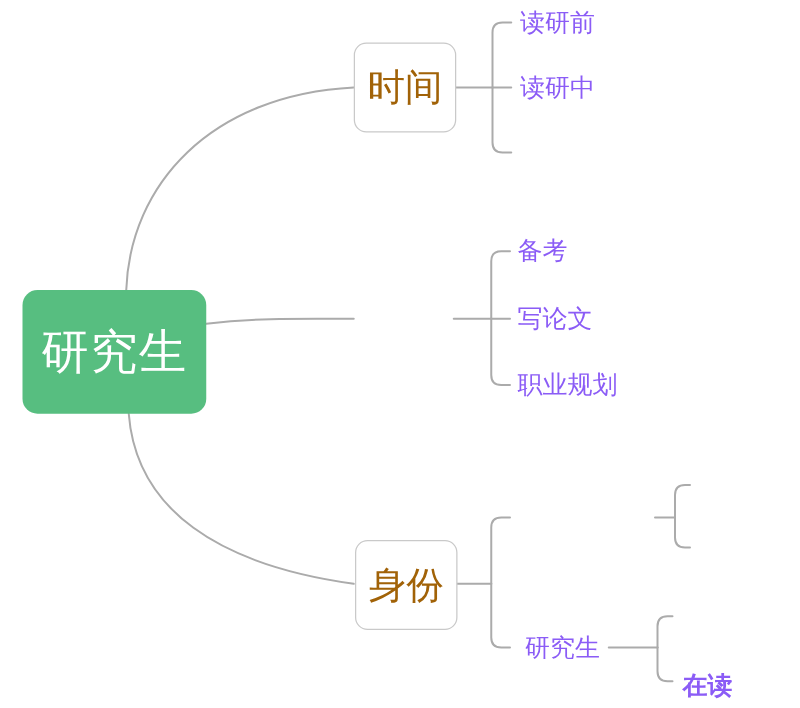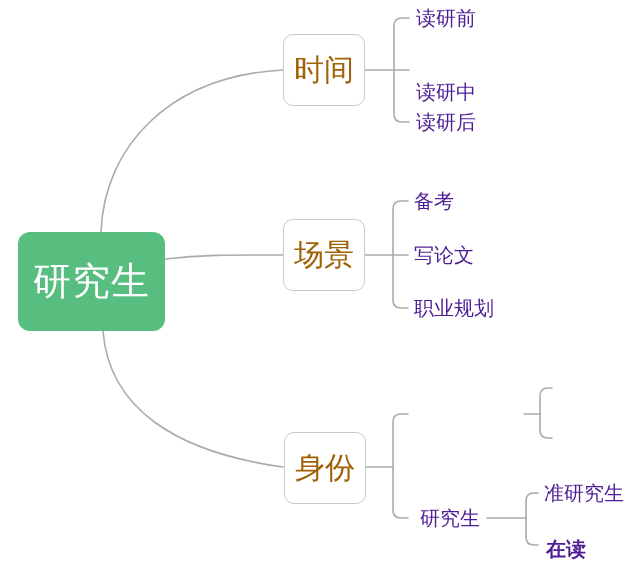--- a/index.html
+++ b/index.html
@@ -48,28 +48,28 @@
     color: #a16207;
     font-size: 30px;
     cursor: default;
   }
   .box-time     { left: 283px; top: 34px;  }
   .box-scene    { left: 283px; top: 219px; }
   .box-identity { left: 284px; top: 432px; }
   .leaf {
     position: absolute;
     transform: translateY(-50%);
-    color: #4c1d95;
+    color: #8b5cf6;
     font-size: 20px;
     white-space: nowrap;
     cursor: default;
     text-align: right;
   }
   .lf-before  { left: 416px; top: 18px;  }
-  .lf-during  { left: 416px; top: 70px; margin-top: 22px;  }
+  .lf-during  { left: 416px; top: 70px;  }
   .lf-after   { left: 416px; top: 122px; }
   .lf-prep    { left: 414px; top: 201px; }
   .lf-thesis  { left: 414px; top: 255px; }
   .lf-career  { left: 414px; top: 308px; }
   .lf-nonpg   { left: 420px; top: 414px; }
   .lf-pg      { left: 420px; top: 518px; }
   .lf-want    { left: 556px; top: 388px; }
   .lf-grad    { left: 556px; top: 438px; }
   .lf-prepg   { left: 544px; top: 493px; }
   .lf-enrolled{ left: 546px; top: 549px; font-weight: bold; }
@@ -104,30 +104,27 @@
     <path d="M 540 414 V 430 Q 540 438 548 438 H 552"></path>
 
     <path d="M 487 518 H 526"></path>
     <path d="M 526 518 V 501 Q 526 493 534 493 H 538"></path>
     <path d="M 526 518 V 537 Q 526 545 534 545 H 538"></path>
   </svg>
 
   <div class="root-node">研究生</div>
 
   <div class="branch-box box-time">时间</div>
-  <div class="branch-box box-scene">场景</div>
   <div class="branch-box box-identity">身份</div>
 
   <div class="leaf lf-before">读研前</div>
   <div class="leaf lf-during">读研中</div>
-  <div class="leaf lf-after">读研后</div>
 
   <div class="leaf lf-prep">备考</div>
   <div class="leaf lf-career">职业规划</div>
   <div class="leaf lf-thesis">写论文</div>
 
   <div class="leaf lf-pg">研究生</div>
 
 
-  <div class="leaf lf-prepg">准研究生</div>
   <div class="leaf lf-enrolled">在读</div>
 
 </div>
 
 </body></html>

